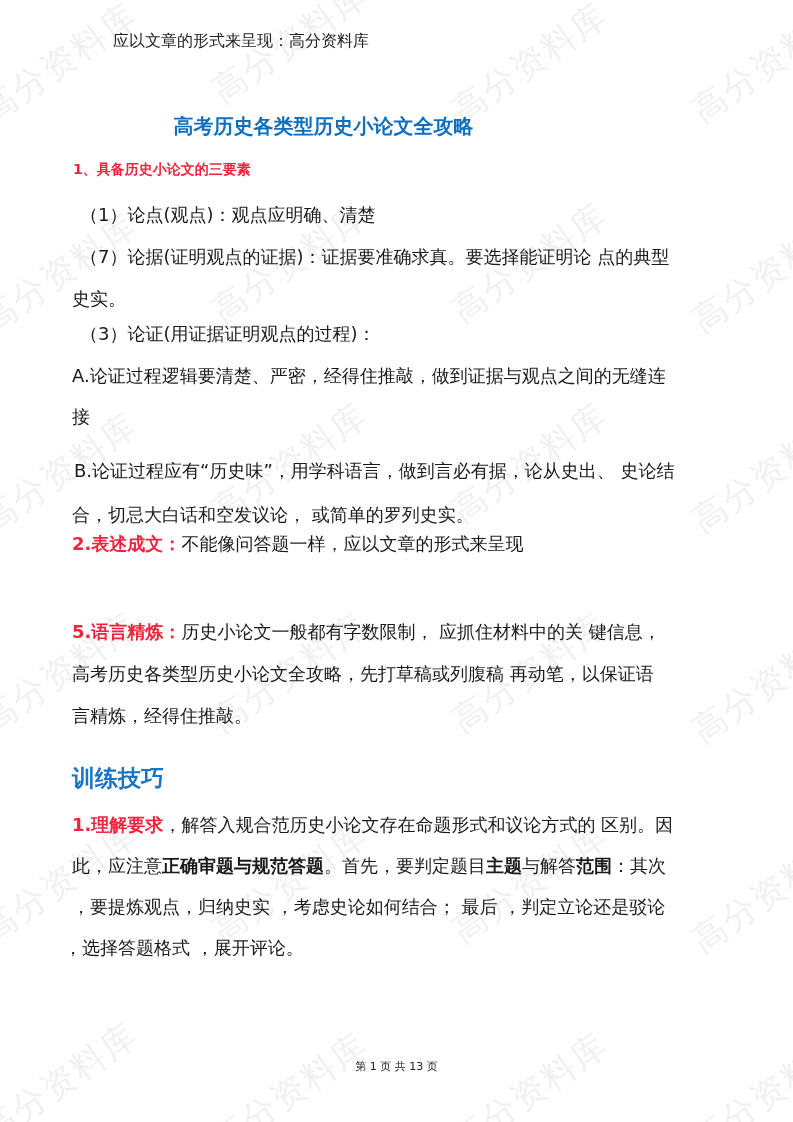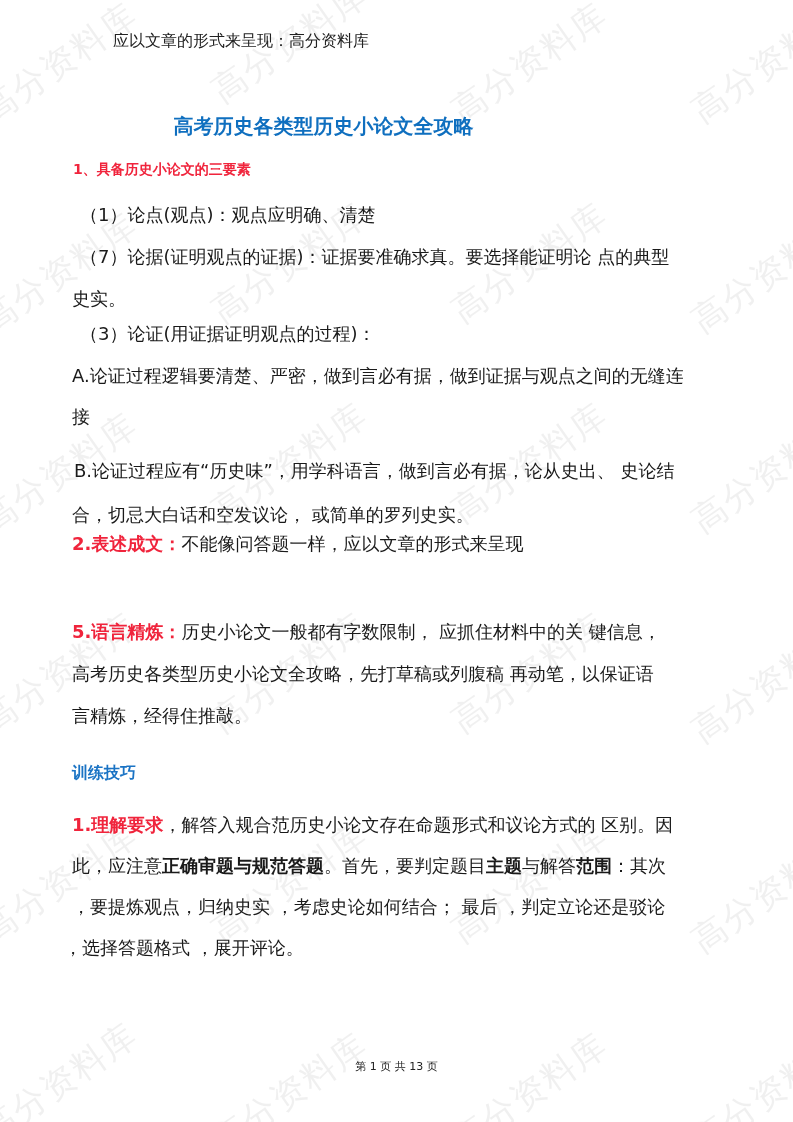--- a/index.html
+++ b/index.html
@@ -51,36 +51,36 @@
 
 <div class="content">
   <div class="abs header-note">应以文章的形式来呈现：高分资料库</div>
   <div class="abs title">高考历史各类型历史小论文全攻略</div>
 
   <div class="abs h-red" style="left:73px;top:161px;font-size:14px">1、具备历史小论文的三要素</div>
   <div class="abs line" style="left:80px;top:203px">（1）论点(观点)：观点应明确、清楚</div>
   <div class="abs line" style="left:80px;top:245px">（7）论据(证明观点的证据)：证据要准确求真。要选择能证明论 点的典型</div>
   <div class="abs line" style="left:72px;top:287px">史实。</div>
   <div class="abs line" style="left:80px;top:322px">（3）论证(用证据证明观点的过程)：</div>
-  <div class="abs line" style="left:72px;top:364px">A.论证过程逻辑要清楚、严密，做到言必有据，做到证据与观点之间的无缝连</div>
+  <div class="abs line" style="left:72px;top:364px">A.论证过程逻辑要清楚、严密，经得住推敲，做到证据与观点之间的无缝连</div>
   <div class="abs line" style="left:72px;top:405px">接</div>
   <div class="abs line" style="left:74px;top:459px">B.论证过程应有“历史味”，用学科语言，做到言必有据，论从史出、 史论结</div>
   <div class="abs line" style="left:72px;top:503px">合，切忌大白话和空发议论，  或简单的罗列史实。</div>
 
   <div class="abs line" style="left:72px;top:532px">
     <span class="h-red">2.表述成文：</span><span>不能像问答题一样，应以文章的形式来呈现</span>
   </div>
 
   <div class="abs line" style="left:72px;top:620px">
     <span class="h-red">5.语言精炼：</span><span>历史小论文一般都有字数限制， 应抓住材料中的关 键信息，</span>
   </div>
   <div class="abs line" style="left:72px;top:662px">高考历史各类型历史小论文全攻略，先打草稿或列腹稿 再动笔，以保证语</div>
   <div class="abs line" style="left:72px;top:704px">言精炼，经得住推敲。</div>
 
-  <div class="abs h-blue" style="left:72px;top:763px;font-size:16px">训练技巧</div>
+  <div class="abs h-blue" style="left:72px;top:763px;font-size:23px">训练技巧</div>
 
   <div class="abs line" style="left:72px;top:813px">
     <span class="h-red">1.理解要求</span><span>，解答入规合范历史小论文存在命题形式和议论方式的 区别。因</span>
   </div>
   <div class="abs line" style="left:72px;top:854px">
     <span>此，应注意</span><span class="bold">正确审题与规范答题</span><span>。首先，要判定题目</span><span class="bold">主题</span><span>与解答</span><span class="bold">范围</span><span>：其次</span>
   </div>
   <div class="abs line" style="left:72px;top:895px">，要提炼观点，归纳史实 ，考虑史论如何结合； 最后 ，判定立论还是驳论</div>
   <div class="abs line" style="left:64px;top:936px">，选择答题格式 ，展开评论。</div>
 

